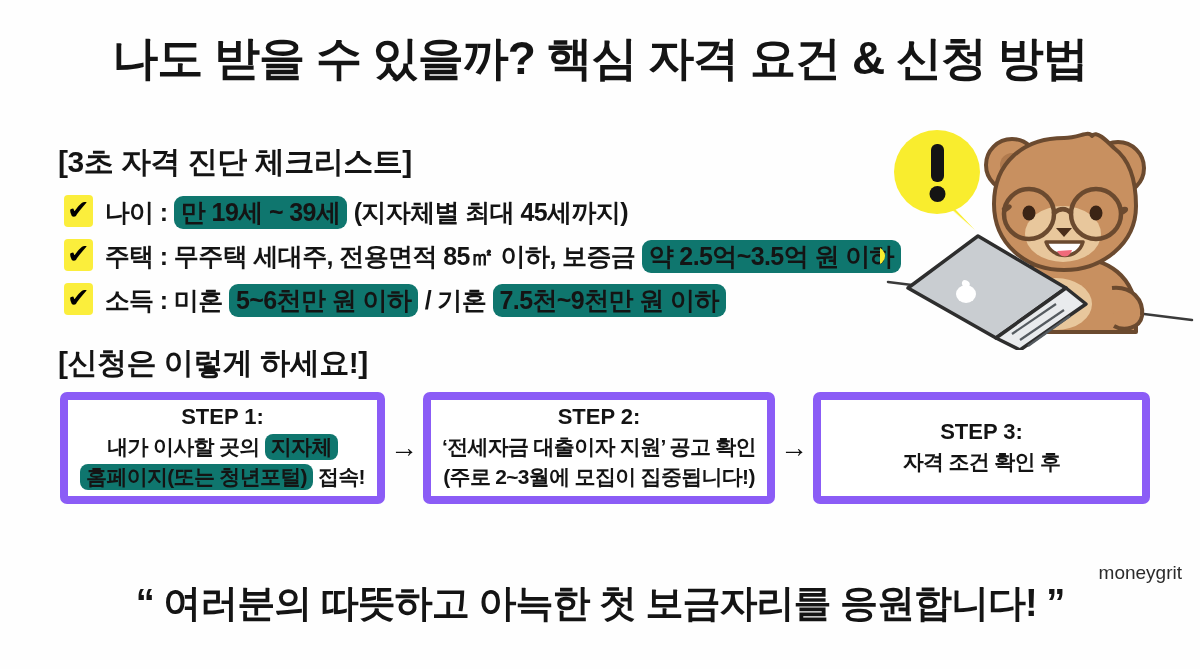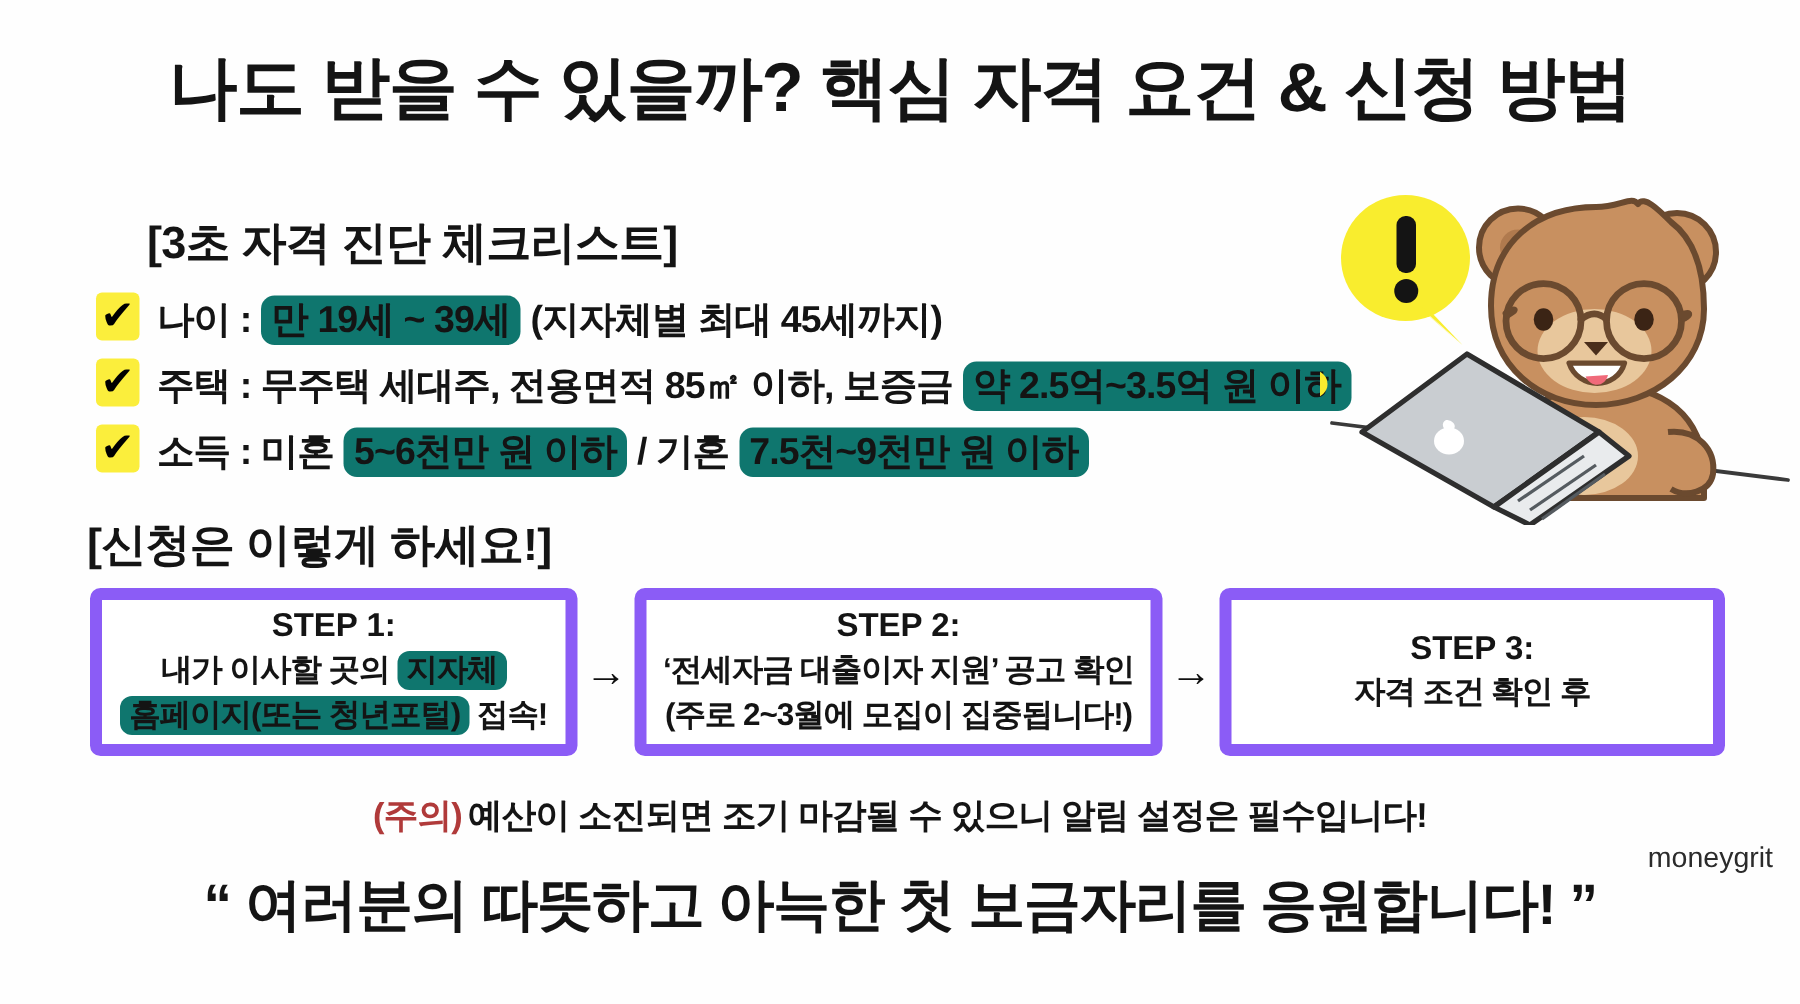--- a/index.html
+++ b/index.html
@@ -38,21 +38,21 @@
 
   
   .section-heading {
     position: absolute;
     font-size: 30px;
     font-weight: 800;
     color: #141414;
     letter-spacing: -0.5px;
     white-space: nowrap;
   }
-  #checklist-heading { left: 58px; top: 142px; margin-left: 40px; }
+  #checklist-heading { left: 58px; top: 142px; }
   #apply-heading     { left: 58px; top: 343px; }
 
   
   .checklist {
     position: absolute;
     left: 64px;
     top: 190px;
     width: 880px;
   }
   .check-row {
@@ -242,21 +242,20 @@
 
     <div class="arrow">→</div>
 
     <div class="step-box" id="step-box-3">
       <div class="step-title">STEP 3:</div>
       <div class="step-line">자격 조건 확인 후</div>
     </div>
 
   </div>
 
-  <div class="caution"><span class="caution-tag">(주의)</span><span>예산이 소진되면 조기 마감될 수 있으니 알림 설정은 필수입니다!</span></div>
 
   <div class="closing"><span class="quote-mark">“</span><span> 여러분의 따뜻하고 아늑한 첫 보금자리를 응원합니다! </span><span class="quote-mark">”</span></div>
 
   <div class="watermark">moneygrit</div>
 
   <div class="mascot">
     <svg width="320" height="240" viewBox="0 0 320 240" xmlns="http://www.w3.org/2000/svg">
 
       <g>
         <ellipse cx="57" cy="62" rx="43" ry="42" fill="#F9ED2E"></ellipse>

